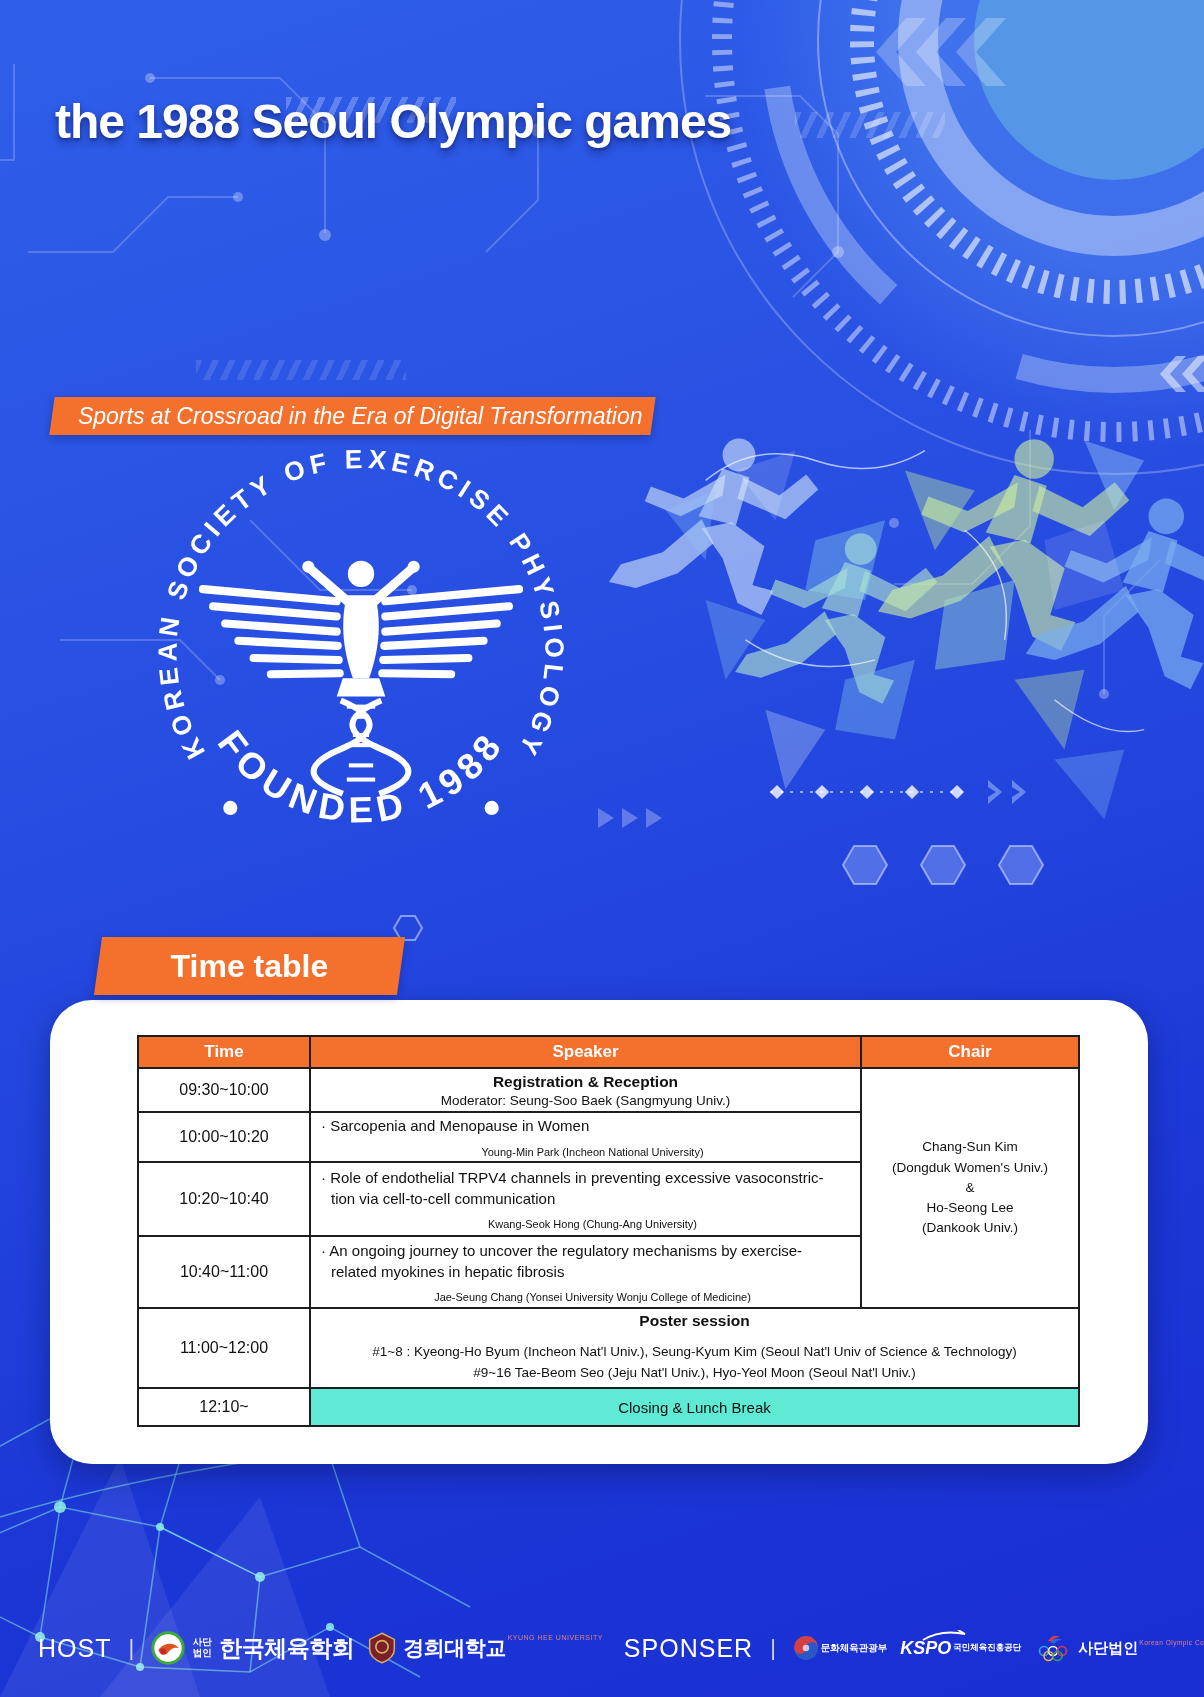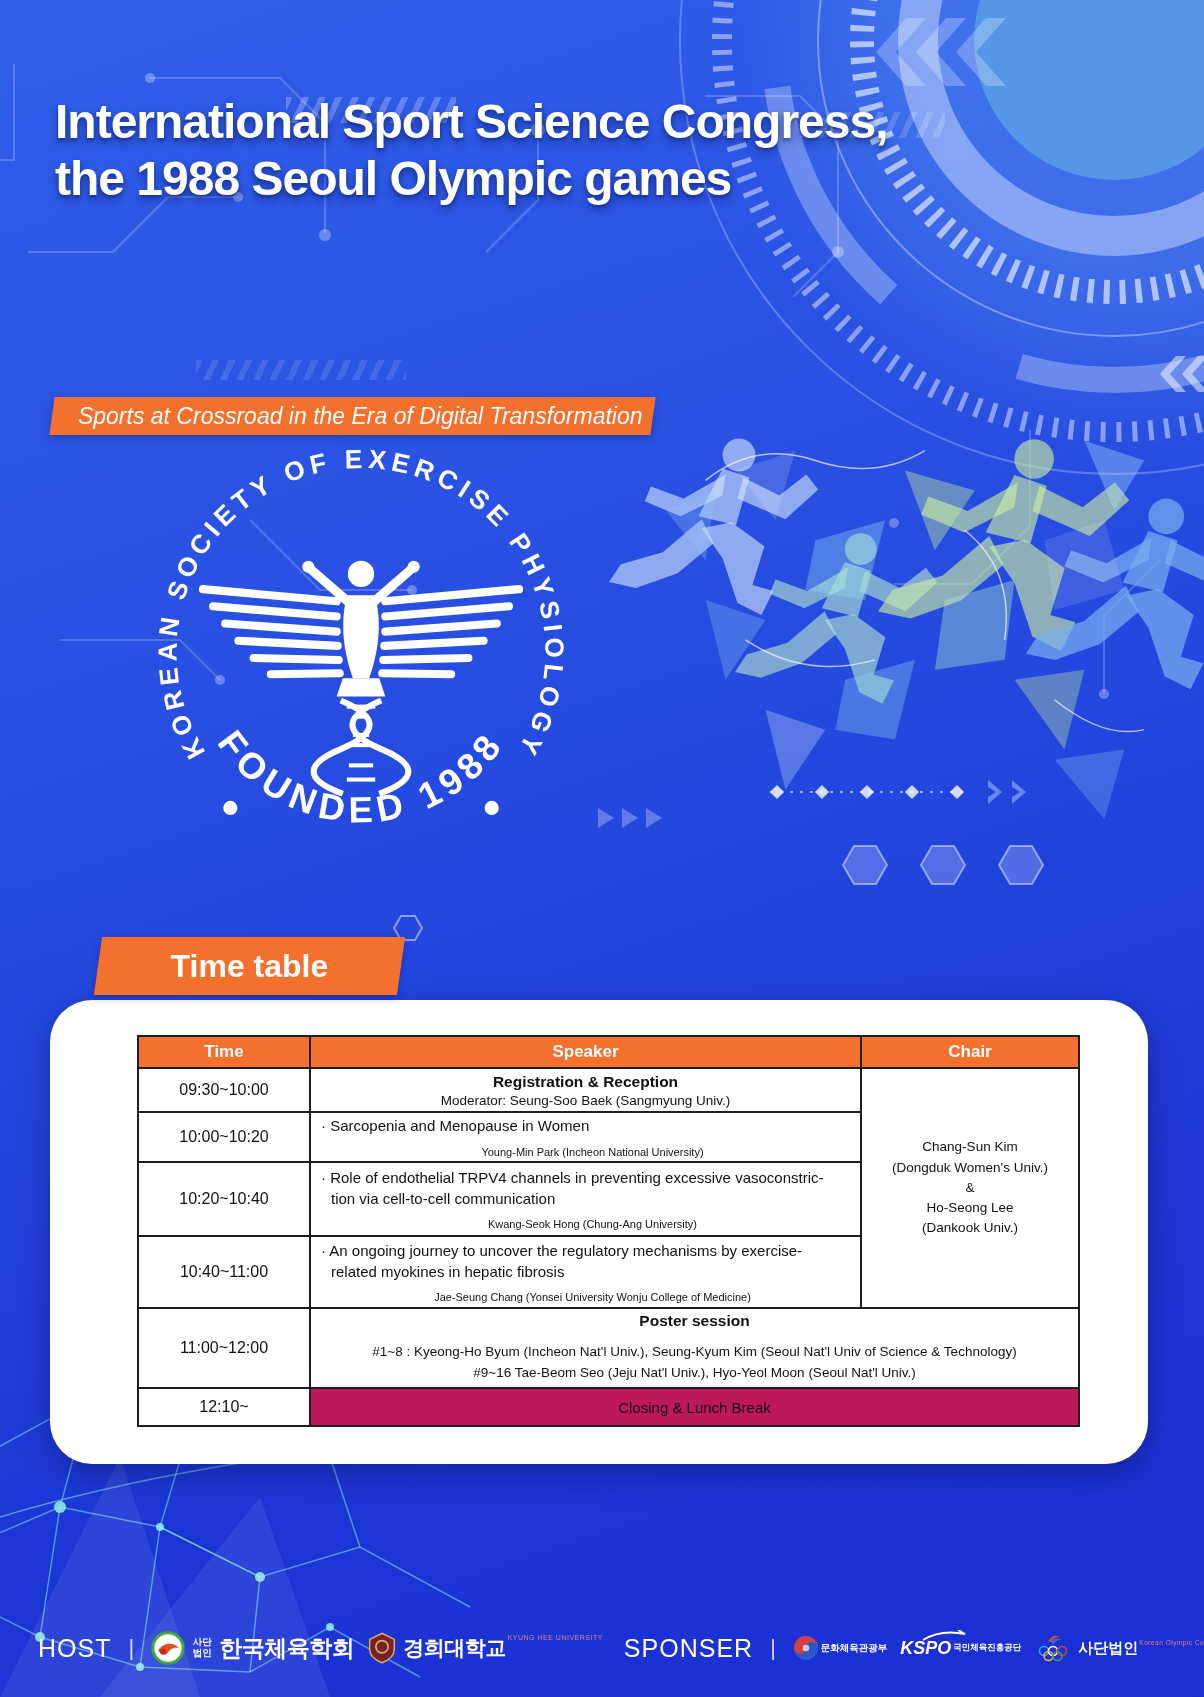--- a/index.html
+++ b/index.html
@@ -58,21 +58,21 @@
   .cell-time{text-align:center;font-size:16px;white-space:nowrap}
   .cell-center{text-align:center}
   .row-title{font-weight:700;font-size:15.5px;display:block;text-align:center}
   .row-sub{font-size:13.5px;display:block;text-align:center;margin-top:2px}
   .bullet-line{font-size:15px;display:block;line-height:1.35;text-align:left}
   .bullet-cont{padding-left:10px}
   .speaker-line{font-size:11px;display:block;padding-left:14px;margin-top:9px;text-align:center}
   .chair-cell{text-align:center;font-size:13.5px;line-height:1.5}
   .poster-lines{font-size:13.5px;display:block;text-align:center;line-height:1.55}
   .poster-title{margin-bottom:12px}
-  .closing-cell{background:#be185d;text-align:center;font-size:15px}
+  .closing-cell{background:#5eead4;text-align:center;font-size:15px}
 
   
   .footer{position:absolute;left:38px;top:1616px;width:1136px;height:64px;display:flex;align-items:center;
     gap:13px;color:#fff;z-index:2}
   .footer-label{font-size:25px;font-weight:500;letter-spacing:1px}
   .footer-divider{font-size:22px;opacity:.8;font-weight:300;margin:0 4px}
   .flogo{display:flex;align-items:center;gap:6px}
   .fcol{display:flex;flex-direction:row;align-items:center;gap:2px}
   .badge-stack{width:22px;font-size:9.5px;line-height:1.15;font-weight:700;word-break:break-all;text-align:center}
   .logo-text-lg{font-size:23px;font-weight:800;white-space:nowrap;letter-spacing:-0.5px}
@@ -164,21 +164,20 @@
       <path d="M1198,356 l-16,18 16,18 h10 l-16,-18 16,-18 z"></path>
     </g>
   </svg>
 
   <div class="abs stripe-block s1"></div>
   <div class="abs stripe-block s2"></div>
   <div class="abs stripe-block s3"></div>
 
   <header class="abs title-block">
     <div class="title-gap"></div>
-    <div class="title-line">International Sport Science Congress,</div>
     <div class="title-line">the 1988 Seoul Olympic games</div>
   </header>
 
   <div class="abs banner subtitle-banner">
     <span>Sports at Crossroad in the Era of Digital Transformation</span>
   </div>
 
   <svg class="abs society-logo" viewBox="0 0 440 460">
     <defs>
       <path id="arcTop" d="M71,329 A182,182 0 1 1 369,329"></path>

